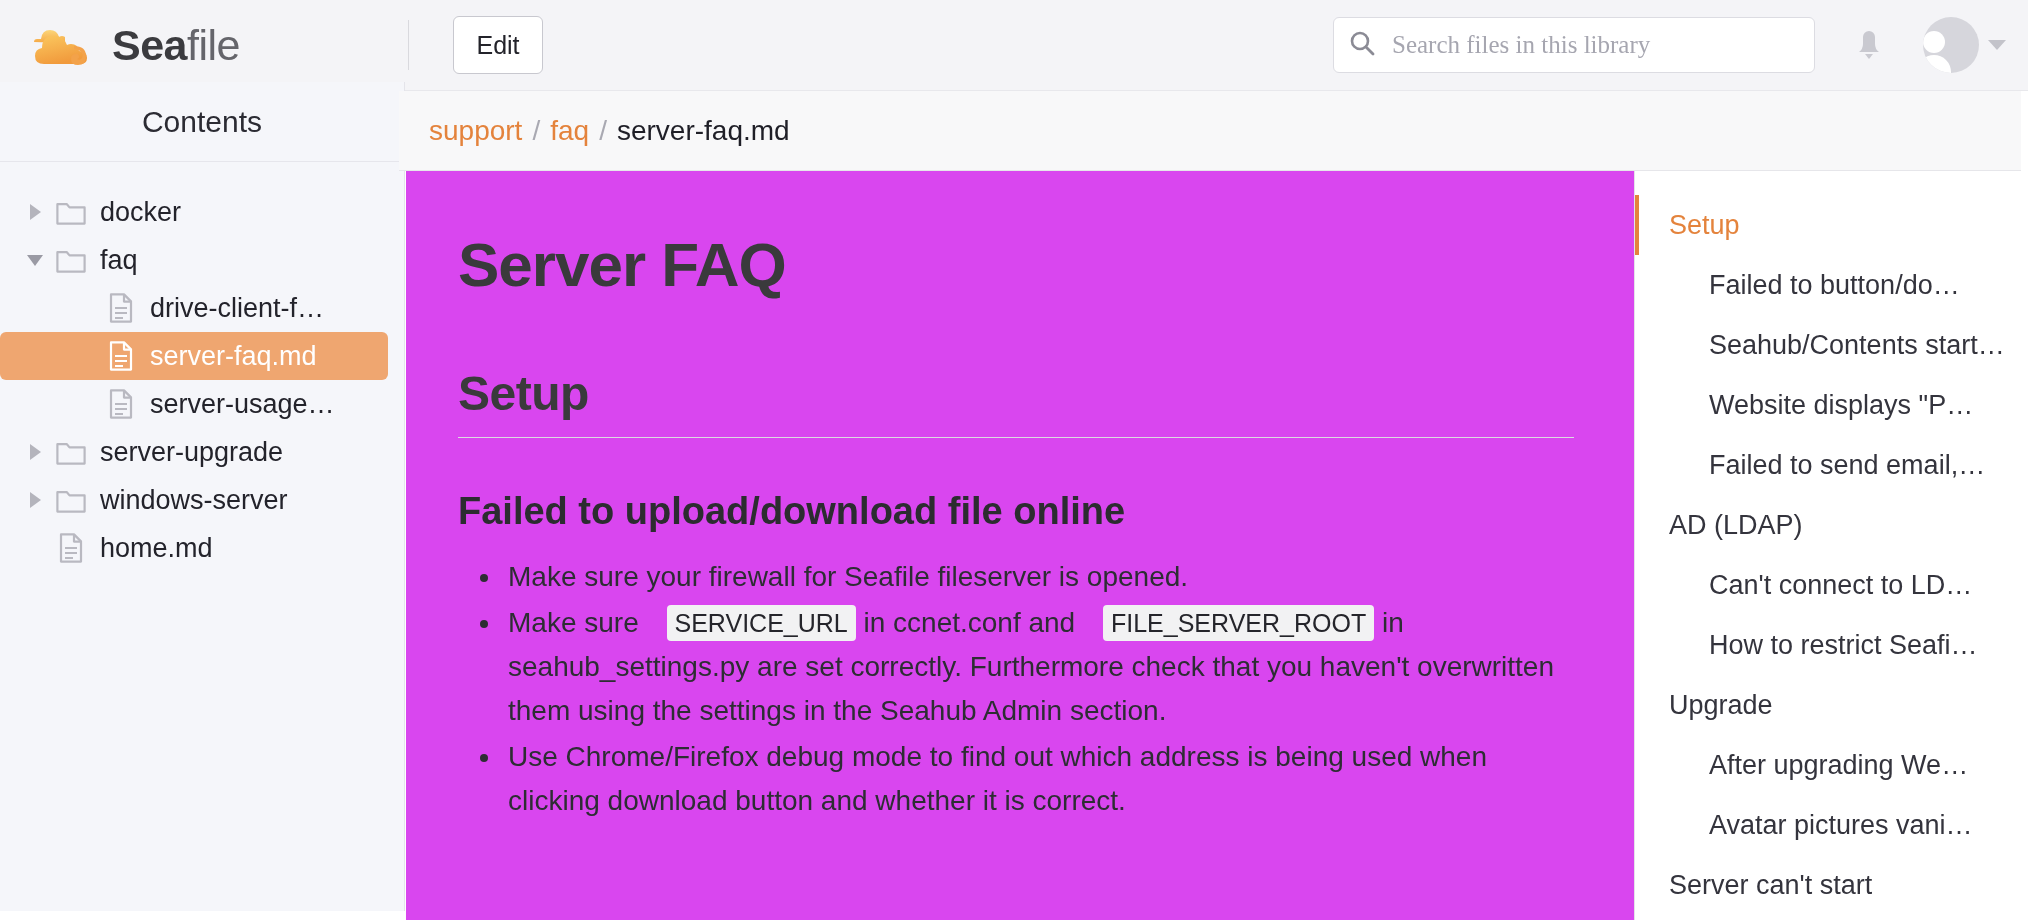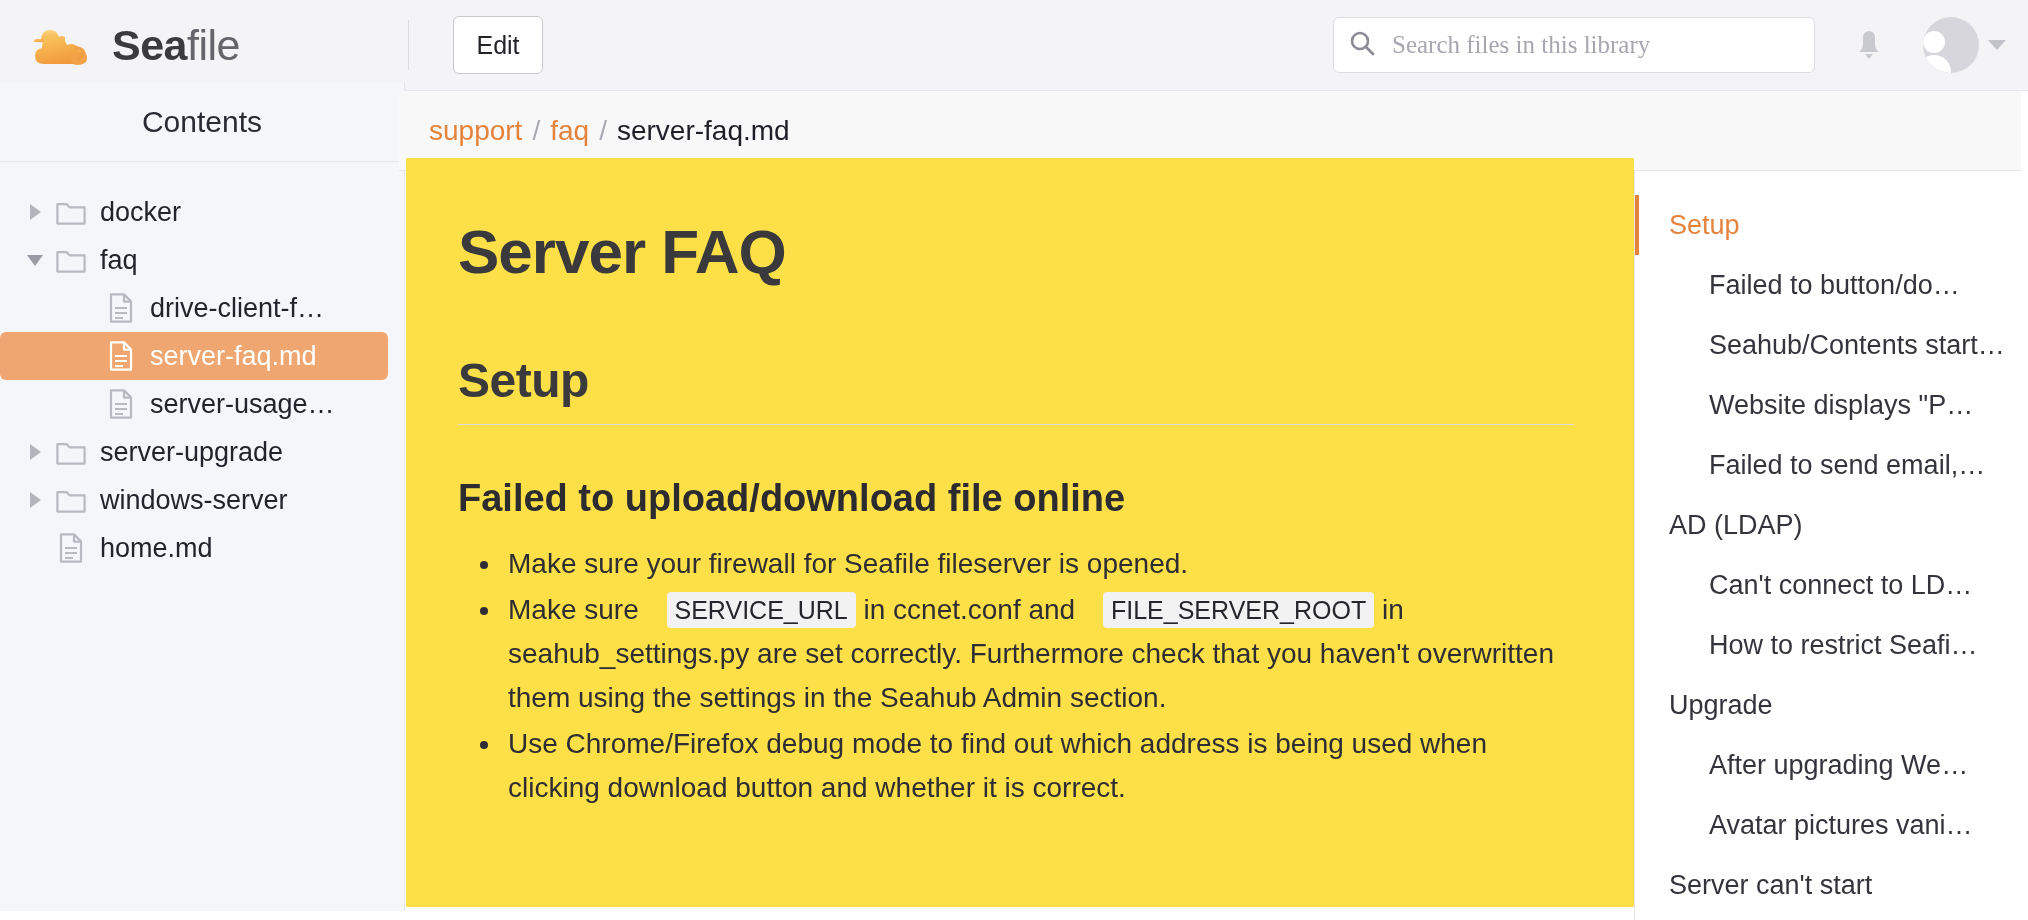--- a/index.html
+++ b/index.html
@@ -213,24 +213,24 @@
   .crumb.current { color: #1f1f27; cursor: default; }
   .crumb-sep {
     font-size: 28px;
     color: #a9a9b2;
     margin: 0 10px;
   }
 
   
   .content {
     position: absolute;
-    top: 158px; left: 406px;
+    top: 171px; left: 406px;
     width: 1228px;
     height: 749px;
-    background: #fde047;
+    background: #d946ef;
     padding: 50px 60px 0 52px;
     overflow: hidden;
   }
   .h1 {
     font-size: 62px;
     font-weight: bold;
     color: #3a3a3c;
     letter-spacing: -1px;
     margin-bottom: 66px;
     margin-top: 8px;

